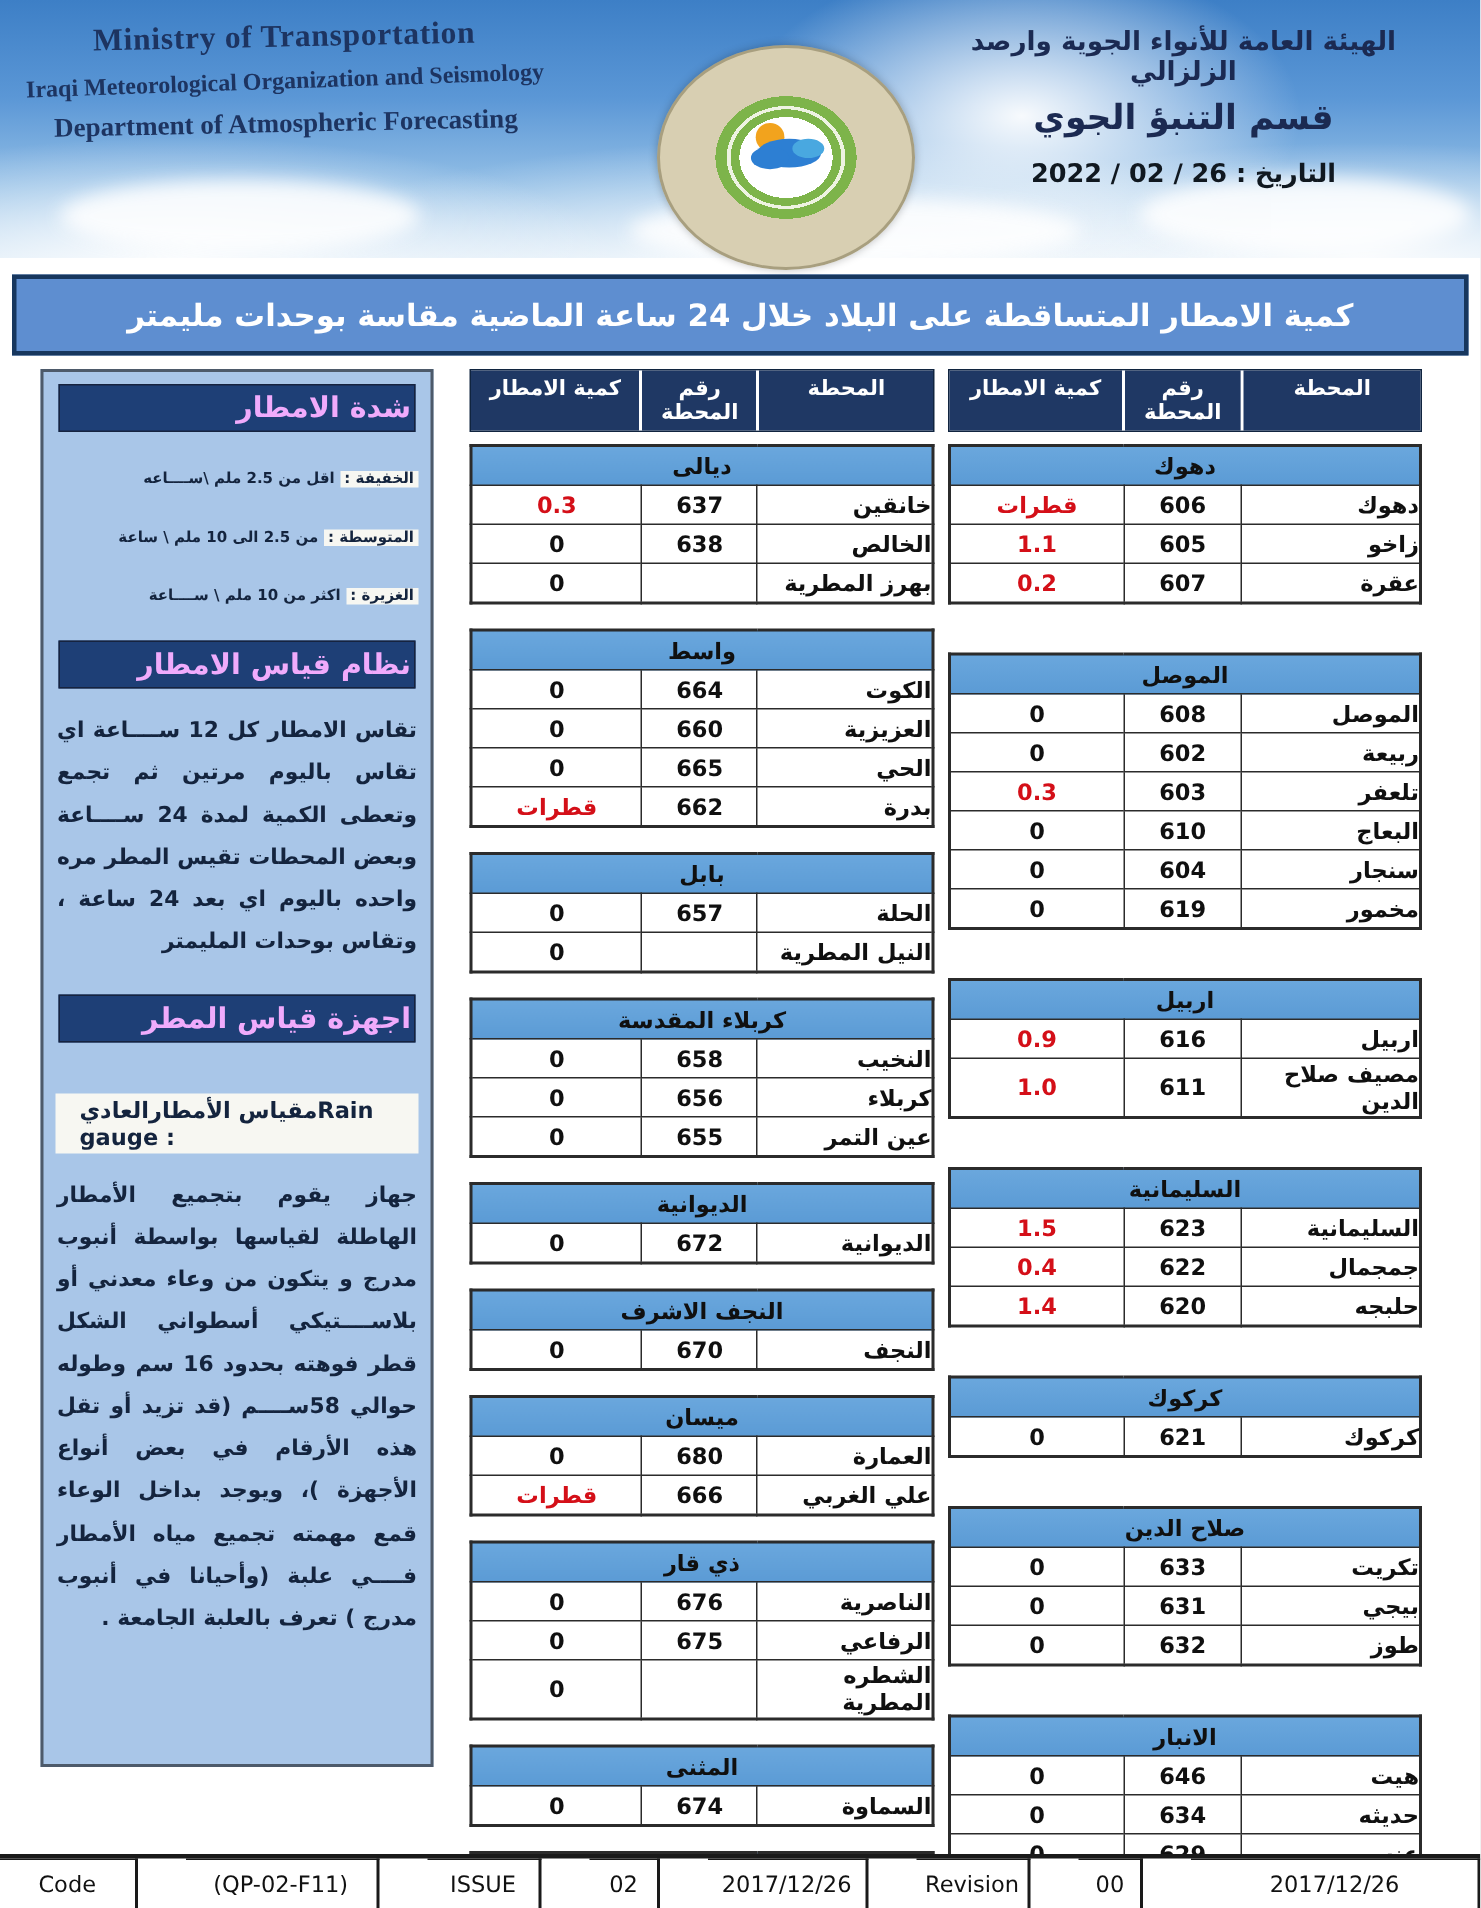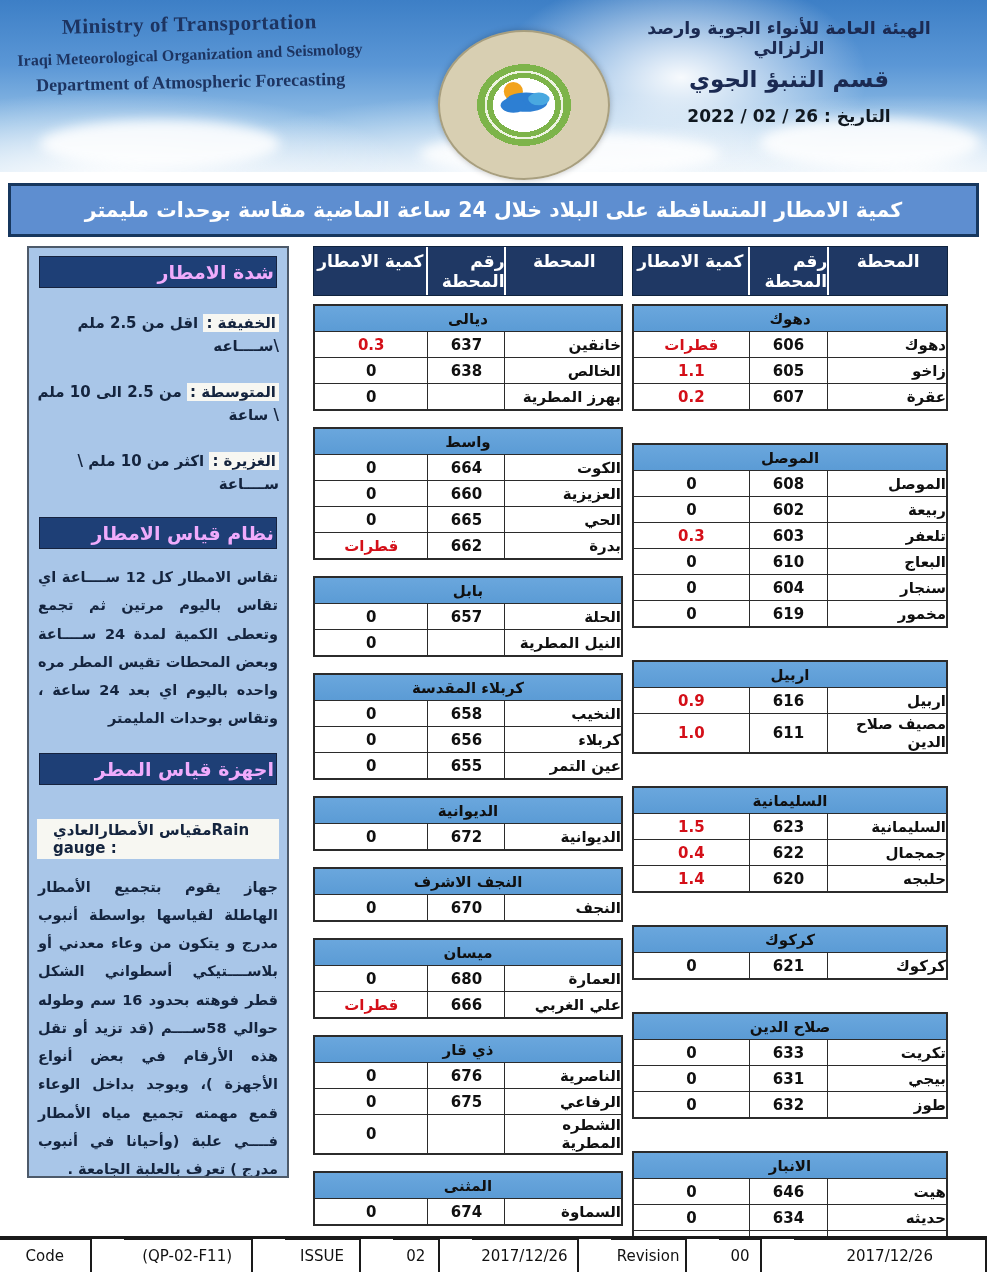--- a/index.html
+++ b/index.html
@@ -41,36 +41,36 @@
   .title-bar{position:absolute;left:8px;top:183px;width:965px;height:48px;
     background:#5e8ed0;border:3px solid #17375e;color:#ffffff;font-weight:bold;
     font-size:20.5px;text-align:center;line-height:48px;direction:rtl;}
 
   
   .sidebar{position:absolute;left:27px;top:246px;width:258px;height:928px;
     background:#a9c6e8;border:2px solid #4d5a6a;direction:rtl;overflow:hidden;
     color:#14243e;font-weight:bold;}
   .sb-head{background:#1e3f76;color:#f0abfc;font-size:19px;
     padding:4px 2px;margin:8px 10px 4px 10px;border:1px solid #16233f;}
-  .sb-line{font-size:15px;margin:24px 8px 0 8px;line-height:1.5;}
+  .sb-line{font-size:10px;margin:24px 8px 0 8px;line-height:1.5;}
   .hl{background:#f7f7f2;padding:0 3px;}
   .sb-par{font-size:14.5px;margin:14px 9px 0 9px;line-height:1.95;text-align:justify;}
   .sb-label{display:block;margin:34px 8px 0 8px;font-size:15px;}
   .sb-label .hl{display:inline-block;padding:2px 16px;}
   .sb-label-left{direction:ltr;text-align:left;}
 
   
   .col{position:absolute;top:246px;}
   .col-middle{left:313px;width:310px;}
   .col-right{left:632px;width:316px;}
   .col-head{display:flex;direction:rtl;background:#ffffff;border:1px solid #10243f;}
-  .col-head span{background:#1f3864;color:#fff;font-weight:bold;font-size:17px;
+  .col-head span{background:#1f3864;color:#fff;font-weight:bold;font-size:14px;
     text-align:center;padding:4px 0;}
   .col-head .h-name{width:38%;border-left:2px solid #fff;}
-  .col-head .h-no{width:25%;border-left:2px solid #fff;text-align:right;}
+  .col-head .h-no{width:25%;border-left:2px solid #fff;}
   .col-head .h-amt{width:37%;}
 
   table.grp{width:100%;border-collapse:collapse;direction:rtl;
     border:2px solid #2b2b2b;background:#fff;}
   .col-middle table.grp{margin-top:16px;}
   .col-right table.grp{margin-top:32px;}
   .col-middle table.grp:first-of-type,.col-right table.grp:first-of-type{margin-top:8px;}
   td.grp-head{background:linear-gradient(180deg,#6aa7dd,#5b9bd5);color:#fff;font-weight:bold;
     font-size:14.5px;text-align:center;height:22px;border:1px solid #2b2b2b;}
   table.grp td{border:1.6px solid #2b2b2b;height:23px;font-weight:bold;font-size:15px;color:#101010;}

